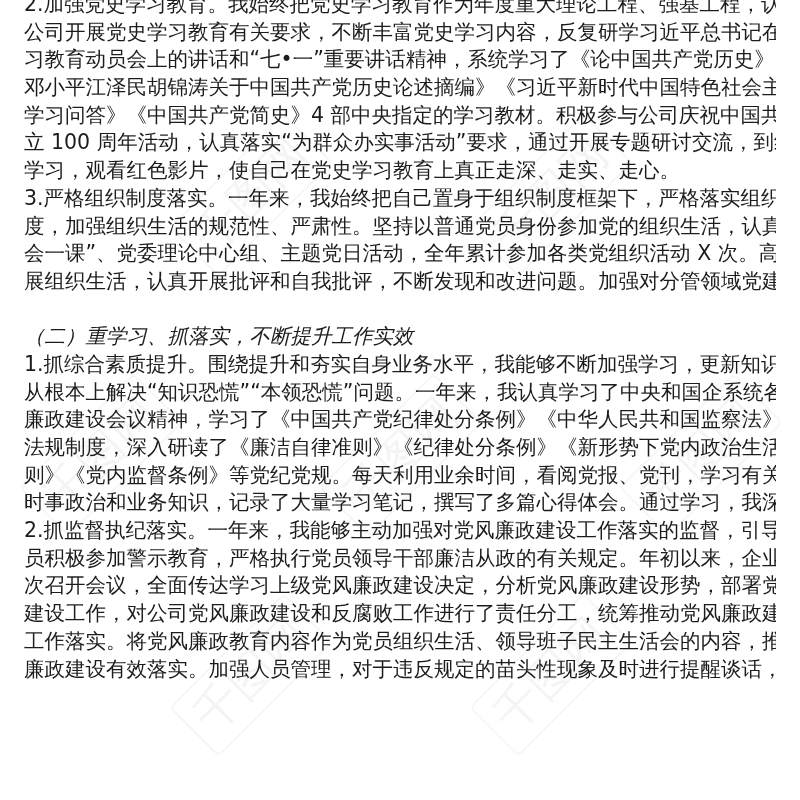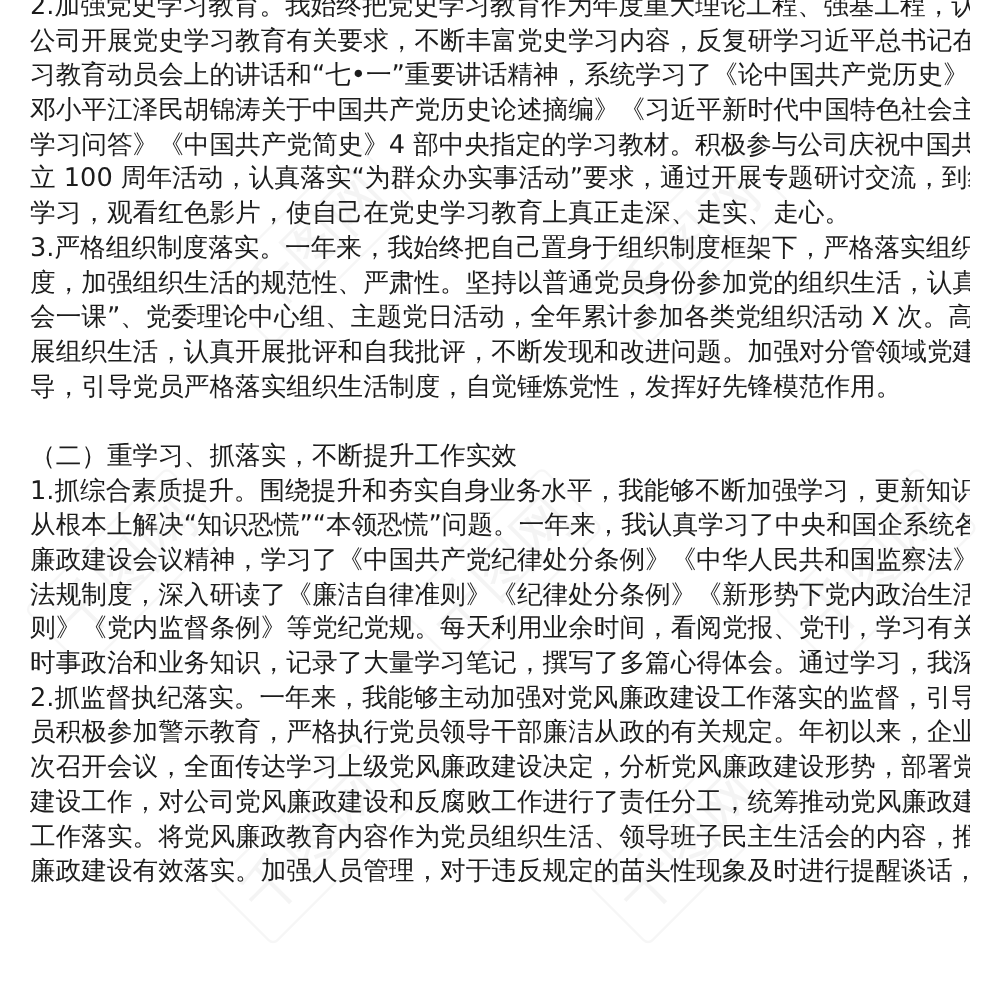--- a/index.html
+++ b/index.html
@@ -44,20 +44,21 @@
     }
     .blank {
       display: block;
       height: 27.7px;
     }
     .heading {
       display: block;
       height: 27.7px;
       white-space: nowrap;
       text-align-last: left;
+      font-style: italic;
     }
     .watermark {
       position: absolute;
       font-family: "DejaVu Sans", sans-serif;
       font-size: 46px;
       color: rgba(0,0,0,0.045);
       transform: rotate(-45deg);
       white-space: nowrap;
       pointer-events: none;
       border: 2px solid rgba(0,0,0,0.035);
@@ -88,21 +89,20 @@
       <span class="line">学习问答》《中国共产党简史》4 部中央指定的学习教材。积极参与公司庆祝中国共产党成</span>
       <span class="line">立 100 周年活动，认真落实“为群众办实事活动”要求，通过开展专题研讨交流，到红色基地</span>
       <span class="line last">学习，观看红色影片，使自己在党史学习教育上真正走深、走实、走心。</span>
     </div>
 
     <div>
       <span class="line">3.严格组织制度落实。一年来，我始终把自己置身于组织制度框架下，严格落实组织生活制</span>
       <span class="line">度，加强组织生活的规范性、严肃性。坚持以普通党员身份参加党的组织生活，认真参与“三</span>
       <span class="line">会一课”、党委理论中心组、主题党日活动，全年累计参加各类党组织活动 X 次。高质量开</span>
       <span class="line">展组织生活，认真开展批评和自我批评，不断发现和改进问题。加强对分管领域党建工作领</span>
-      <span class="line last">导，引导党员严格落实组织生活制度，自觉锤炼党性，发挥好先锋模范作用。</span>
     </div>
 
     <span class="blank"></span>
 
     <span class="heading">（二）重学习、抓落实，不断提升工作实效</span>
 
     <div>
       <span class="line">1.抓综合素质提升。围绕提升和夯实自身业务水平，我能够不断加强学习，更新知识结构，</span>
       <span class="line">从根本上解决“知识恐慌”“本领恐慌”问题。一年来，我认真学习了中央和国企系统各级党风</span>
       <span class="line">廉政建设会议精神，学习了《中国共产党纪律处分条例》《中华人民共和国监察法》等党内</span>

